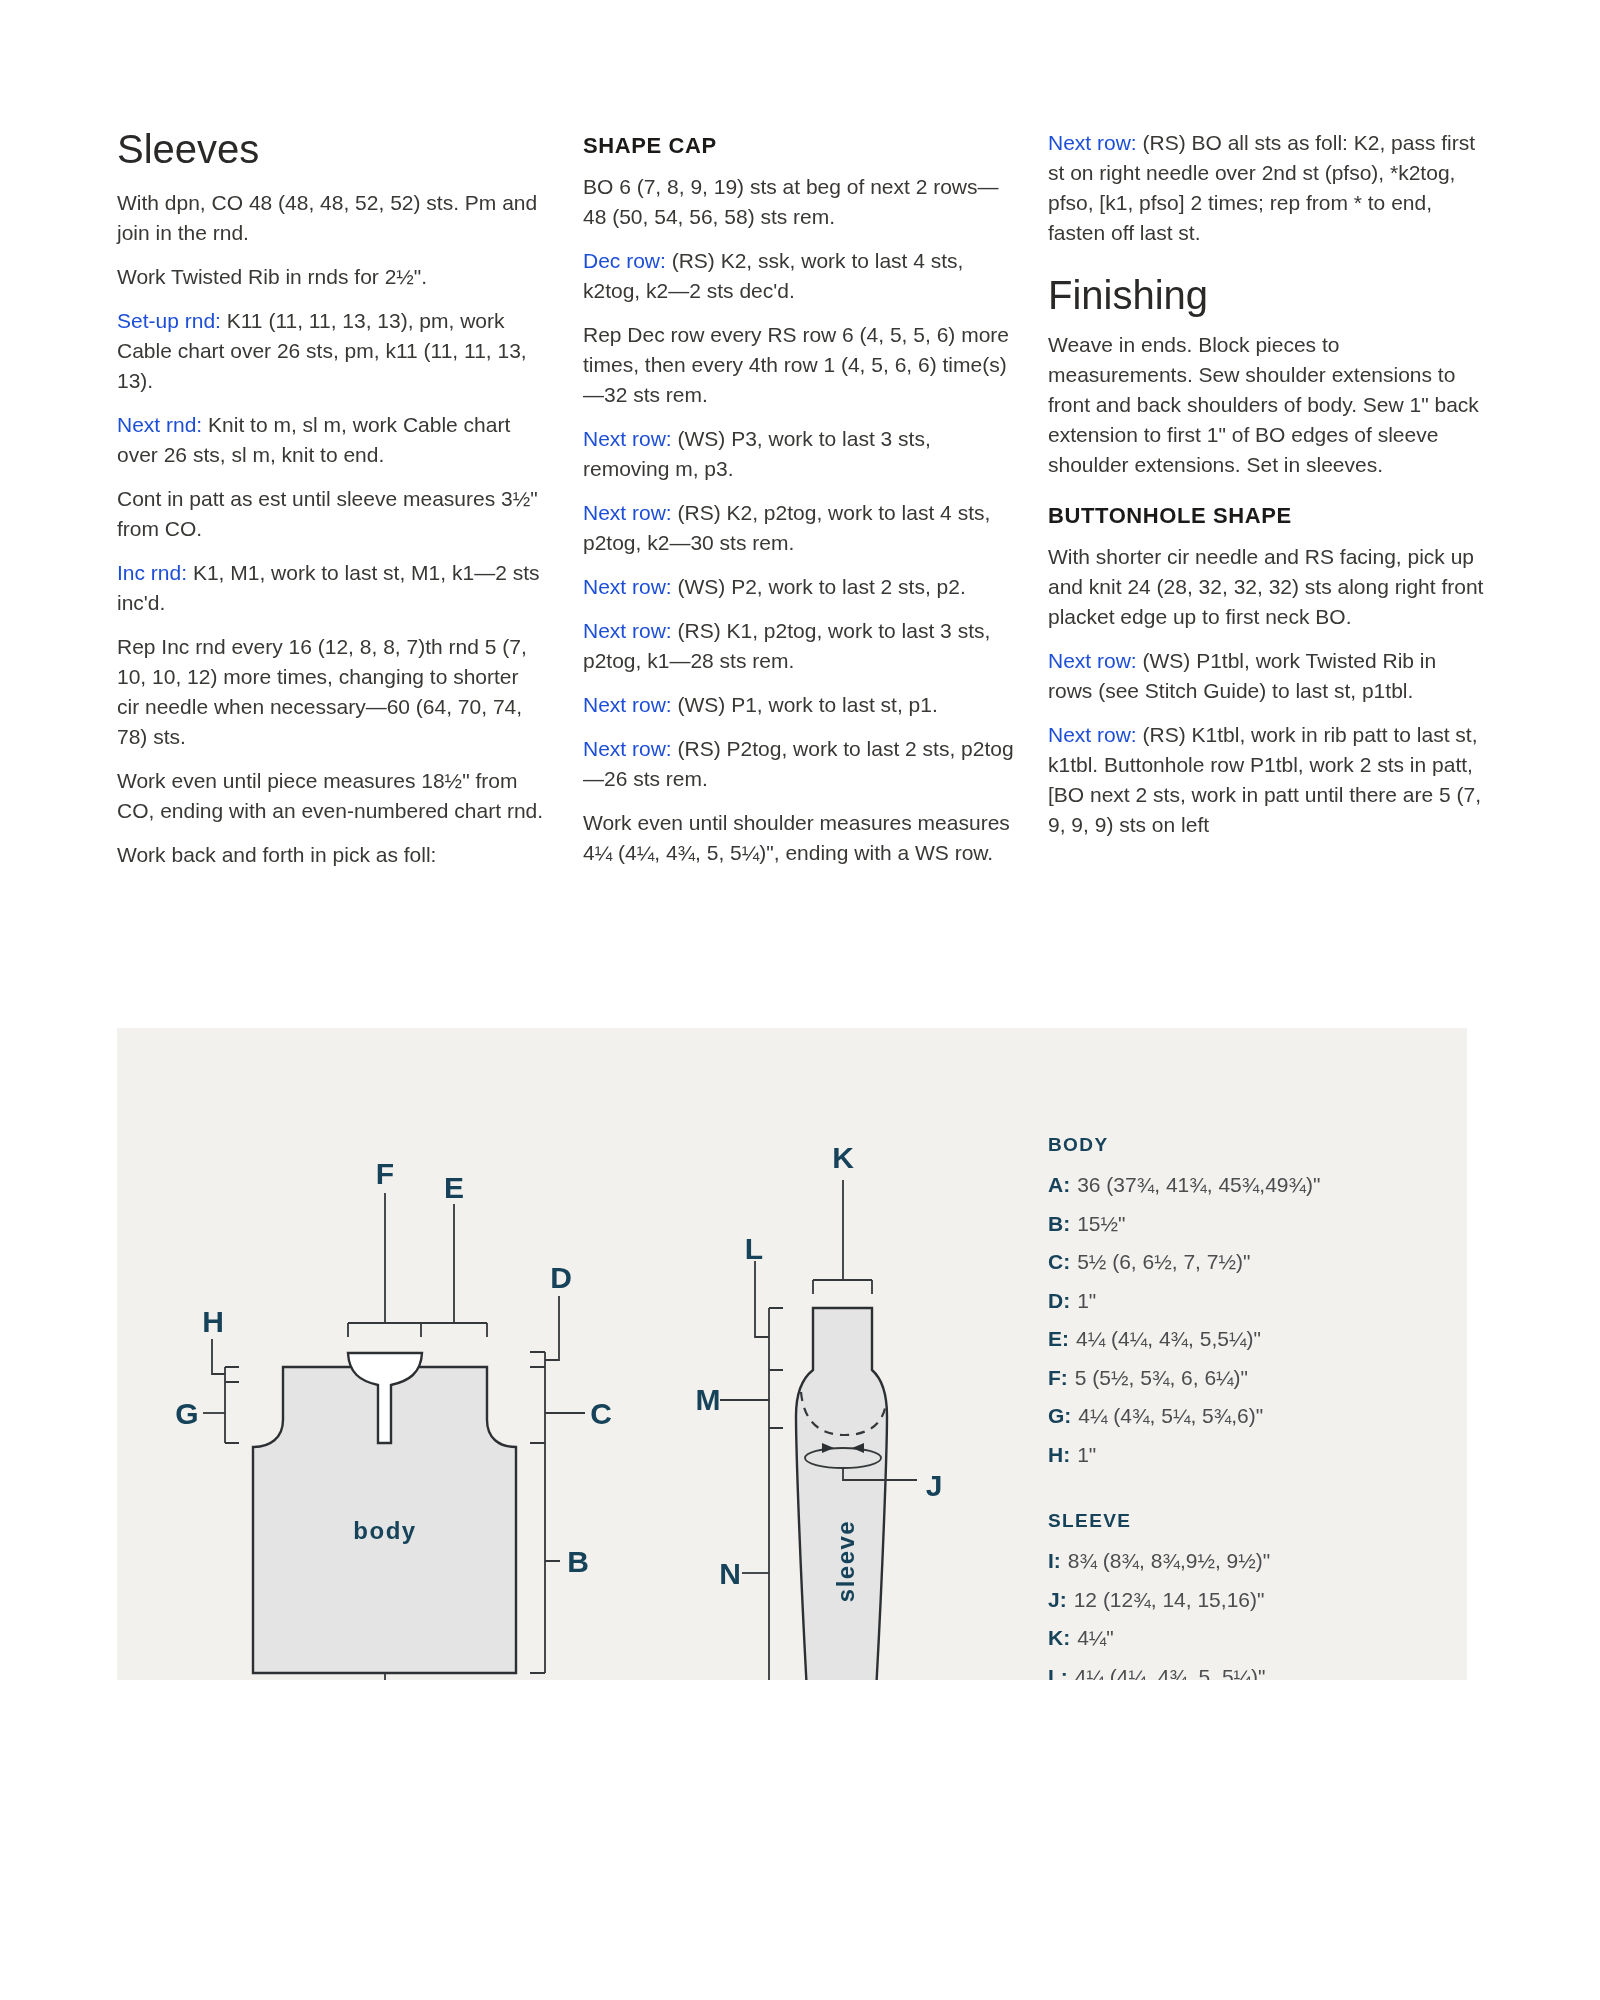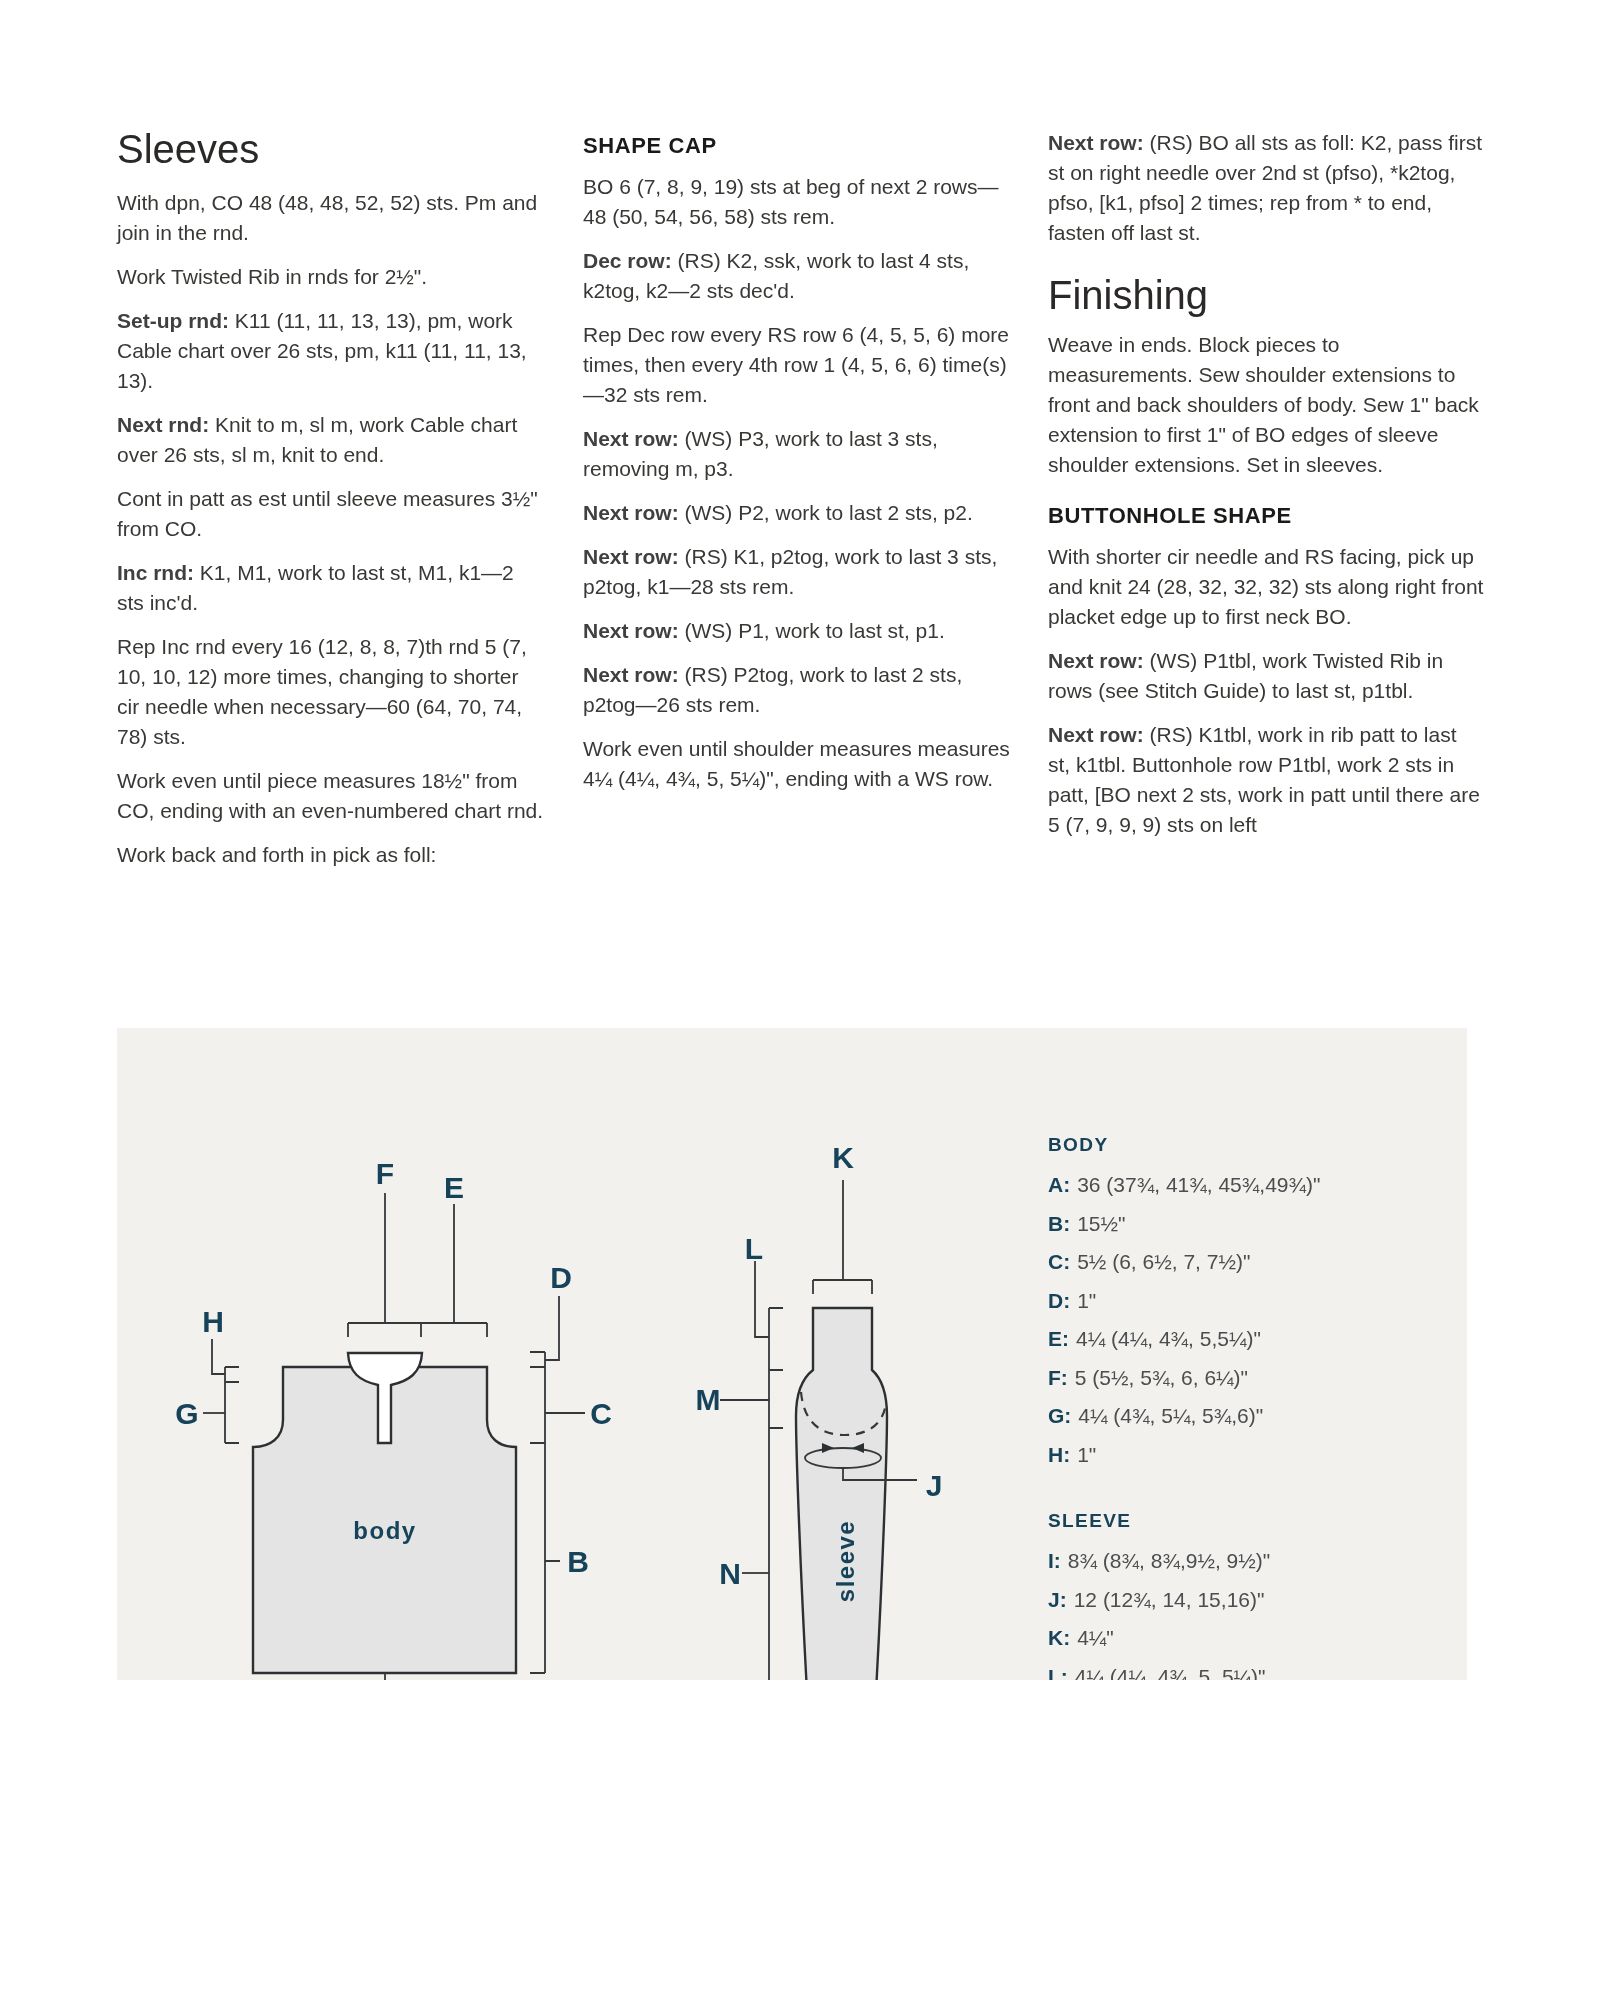--- a/index.html
+++ b/index.html
@@ -19,21 +19,21 @@
     font-size:40px;font-weight:400;color:#2b2927;
     margin:0 0 16px 0;line-height:46px;letter-spacing:0;
   }
   #col3 h1.section{margin:24px 0 12px 0;}
   h3.subhead{
     font-size:22px;font-weight:700;color:#1c1a18;
     letter-spacing:0.6px;margin:4px 0 12px 0;line-height:28px;
   }
   #col3 h3.subhead{margin-top:22px;}
   p.para{font-size:21px;line-height:30px;color:#3a3835;margin:0 0 14px 0;}
-  p.para strong{color:#404040;font-weight:700;}
+  p.para strong{color:#1d4ed8;font-weight:400;}
 
   
   .panel{
     position:absolute;left:117px;top:1028px;width:1350px;height:840px;
     background:#f2f1ee;
   }
   .panel svg{position:absolute;left:0;top:0;}
   .lbl{font-family:"Liberation Sans",sans-serif;font-weight:700;font-size:30px;fill:#17435a;}
   .lbl-small{font-family:"Liberation Sans",sans-serif;font-weight:700;font-size:24px;fill:#17435a;letter-spacing:1.5px;}
 
@@ -76,20 +76,21 @@
       </div>
   </section>
 
   <section class="col" id="col2">
     <h3 class="subhead">SHAPE CAP</h3>
     <div>
         <p class="para">BO 6 (7, 8, 9, 19) sts at beg of next 2 rows—48 (50, 54, 56, 58) sts rem.</p>
         <p class="para"><strong>Dec row:</strong> (RS) K2, ssk, work to last 4 sts, k2tog, k2—2 sts dec'd.</p>
         <p class="para">Rep Dec row every RS row 6 (4, 5, 5, 6) more times, then every 4th row 1 (4, 5, 6, 6) time(s)—32 sts rem.</p>
         <p class="para"><strong>Next row:</strong> (WS) P3, work to last 3 sts, removing m, p3.</p>
+        <p class="para"><strong>Next row:</strong> (RS) K2, p2tog, work to last 4 sts, p2tog, k2—30 sts rem.</p>
         <p class="para"><strong>Next row:</strong> (WS) P2, work to last 2 sts, p2.</p>
         <p class="para"><strong>Next row:</strong> (RS) K1, p2tog, work to last 3 sts, p2tog, k1—28 sts rem.</p>
         <p class="para"><strong>Next row:</strong> (WS) P1, work to last st, p1.</p>
         <p class="para"><strong>Next row:</strong> (RS) P2tog, work to last 2 sts, p2tog—26 sts rem.</p>
         <p class="para">Work even until shoulder measures measures 4¼ (4¼, 4¾, 5, 5¼)", ending with a WS row.</p>
       </div>
   </section>
 
   <section class="col" id="col3">
     <div>

